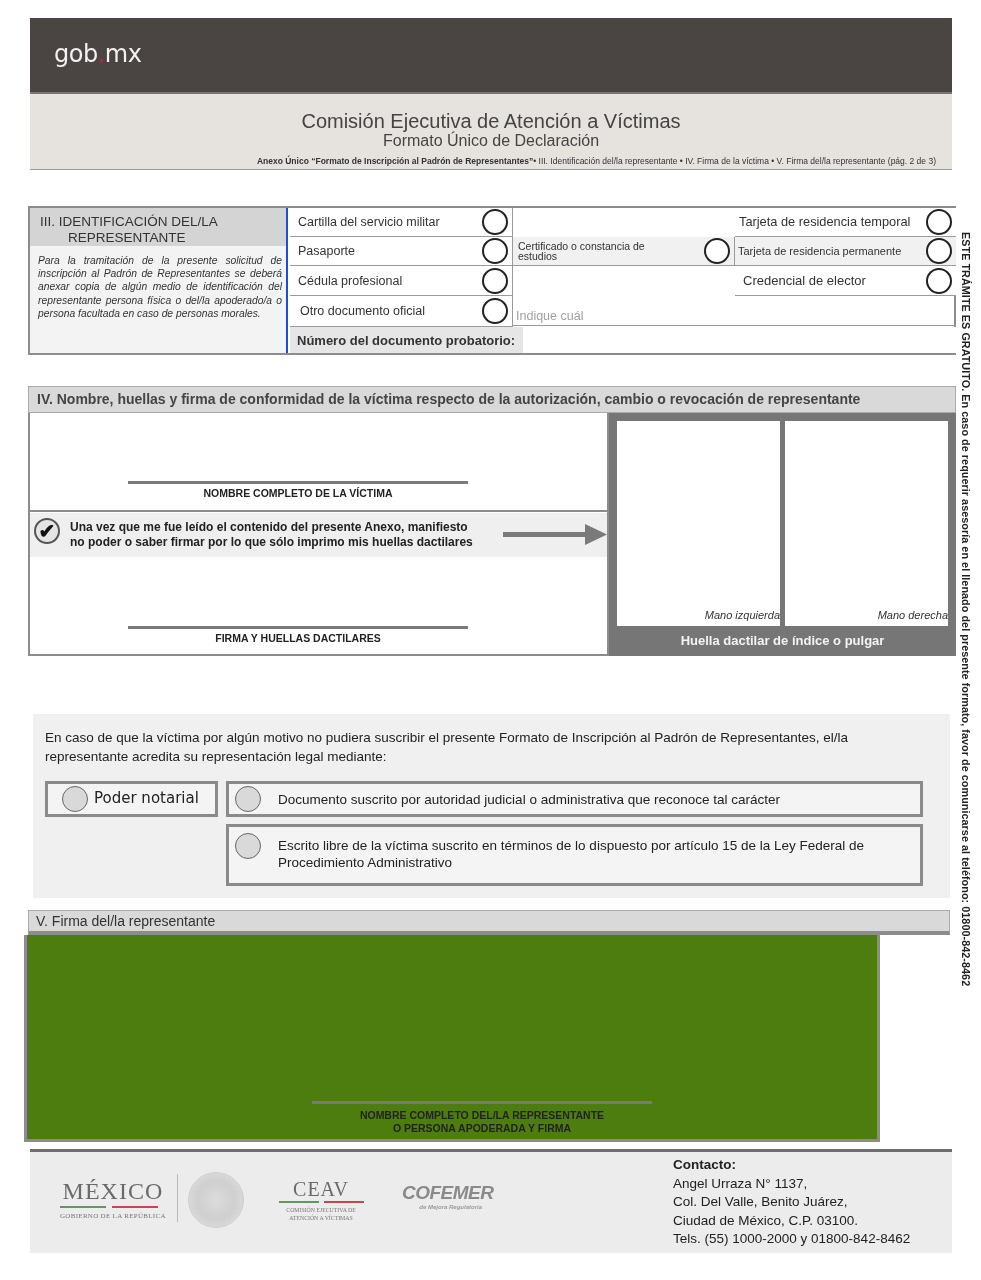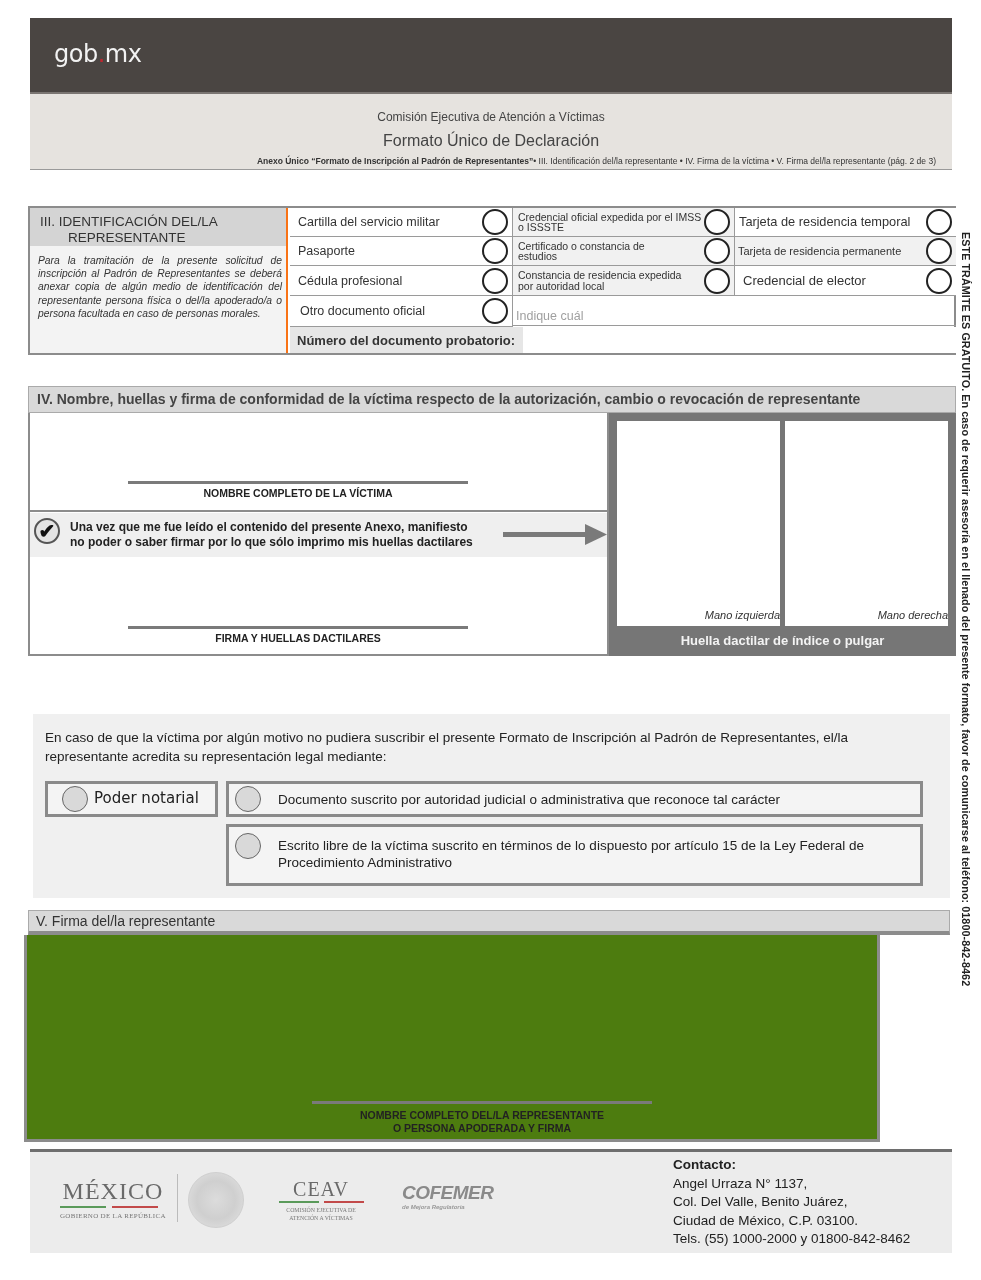--- a/index.html
+++ b/index.html
@@ -4,28 +4,28 @@
 <style>
   * { box-sizing: border-box; margin: 0; padding: 0; }
   html, body { width: 981px; height: 1280px; background: #ffffff; overflow: hidden; }
   body { font-family: "Liberation Sans", sans-serif; color: #222; position: relative; }
 
   
   .topbar { position: absolute; left: 30px; top: 18px; width: 922px; height: 76px; background: #4a4542; border-bottom: 2px solid #7a7572; }
   .gob-logo { position: absolute; left: 24px; top: 22px; color: #f2f2f2; font-size: 24px; letter-spacing: -0.5px; font-family: "DejaVu Sans", sans-serif; }
   .gob-logo .dot { color: #c0262f; }
   .subheader { position: absolute; left: 30px; top: 94px; width: 922px; height: 76px; background: #e6e3df; border-bottom: 1px solid #9a9a9a; text-align: center; }
-  .subheader .t1 { position: absolute; left: 0; right: 0; top: 16px; font-size: 12px; color: #444; }
+  .subheader .t1 { position: absolute; left: 0; right: 0; top: 16px; font-size: 20px; color: #444; }
   .subheader .t2 { position: absolute; left: 0; right: 0; top: 38px; font-size: 16px; color: #444; }
   .subheader .t3 { position: absolute; right: 16px; top: 62px; font-size: 8.5px; color: #333; white-space: nowrap; }
   .subheader .t3 b { font-weight: bold; }
 
   
   .sec3 { position: absolute; left: 28px; top: 206px; width: 928px; height: 149px; border: 2px solid #8c8c8c; }
-  .sec3-left { position: absolute; left: 0; top: 0; width: 258px; height: 145px; border-right: 2px solid #f97316; background: #f3f3f3; }
+  .sec3-left { position: absolute; left: 0; top: 0; width: 258px; height: 145px; border-right: 2px solid #1d4ed8; background: #f3f3f3; }
   .sec3-title { height: 38px; background: #d4d4d4; font-size: 13.5px; color: #333; padding: 6px 0 0 10px; line-height: 16px; }
   .sec3-title .l2 { padding-left: 28px; display: block; }
   .sec3-desc { font-size: 10.3px; font-style: italic; color: #333; padding: 8px 4px 0 8px; line-height: 13.2px; text-align: justify; }
   .grid-cell { position: absolute; border-bottom: 1px solid #9a9a9a; border-right: 1px solid #9a9a9a; display: flex; align-items: center; }
   .cell-label { font-size: 12.5px; color: #333; padding-left: 8px; flex: 1; line-height: 12px; }
   .cell-label.small { font-size: 10.5px; line-height: 10.5px; }
   .radio { width: 26px; height: 26px; border: 2px solid #222; border-radius: 50%; background: #fff; margin-right: 4px; flex: none; }
   .indique { position: absolute; left: 483px; top: 88px; width: 443px; height: 30px; border-bottom: 1px solid #9a9a9a; font-size: 12.5px; color: #a0a0a0; padding: 13px 0 0 3px; }
   .num-label { position: absolute; left: 260px; top: 119px; width: 233px; height: 26px; background: #e6e6e6; font-size: 13px; font-weight: bold; color: #333; padding: 6px 4px 0 7px; }
   .num-field { position: absolute; left: 493px; top: 119px; width: 433px; height: 26px; background: #fff; }
@@ -63,21 +63,21 @@
   .mx-logo .bars { display: flex; gap: 6px; margin-top: 1px; }
   .mx-logo .bars span { height: 2px; width: 46px; }
   .mx-logo .small { font-family: "Liberation Serif", serif; font-size: 7px; color: #777; margin-top: 4px; letter-spacing: 0.3px; }
   .vsep { position: absolute; left: 147px; top: 22px; width: 1px; height: 48px; background: #bbb; }
   .seal { position: absolute; left: 158px; top: 20px; width: 56px; height: 56px; border-radius: 50%; background: radial-gradient(circle, #dcdcdc 0%, #cfcfcf 50%, #d8d8d8 70%, #e4e4e4 100%); border: 1px solid #cfcfcf; }
   .ceav { position: absolute; left: 247px; top: 26px; text-align: center; width: 88px; }
   .ceav .big { font-family: "Liberation Serif", serif; font-size: 20px; color: #6a6a6a; letter-spacing: 1px; }
   .ceav .bars { display: flex; gap: 5px; justify-content: center; }
   .ceav .bars span { height: 2px; width: 40px; }
   .ceav .small { font-family: "Liberation Serif", serif; font-size: 5.8px; color: #777; line-height: 8px; margin-top: 3px; }
-  .cofemer { position: absolute; left: 372px; top: 30px; width: 80px; text-align: left; }
+  .cofemer { position: absolute; left: 372px; top: 30px; width: 80px; text-align: right; }
   .cofemer .big { font-family: "Liberation Sans", sans-serif; font-size: 19px; font-style: italic; font-weight: bold; color: #8a8a8a; letter-spacing: -0.5px; }
   .cofemer .small { font-size: 6px; font-style: italic; font-weight: bold; color: #999; }
   .contact { position: absolute; left: 643px; top: 4px; font-size: 13.5px; color: #222; line-height: 18.5px; }
   .contact .h { font-weight: bold; }
 
   
   .vertical { position: absolute; left: 960px; top: 232px; writing-mode: vertical-rl; font-size: 10.8px; font-weight: bold; color: #222; white-space: nowrap; letter-spacing: 0.05px; }
 </style>
 </head>
 <body>
@@ -110,30 +110,22 @@
   </div>
   <div class="grid-cell" style="left:260px;top:58px;width:223px;height:30px;background:#fff;">
     <span class="cell-label">Cédula profesional</span>
     <span class="radio"></span>
   </div>
   <div class="grid-cell" style="left:260px;top:88px;width:223px;height:31px;background:#fff;">
     <span class="cell-label" style="padding-left:10px">Otro documento oficial</span>
     <span class="radio"></span>
   </div>
 
-  <div class="grid-cell" style="left:483px;top:0;width:222px;height:29px;background:#f1f1f1;">
-    <span class="cell-label small" style="padding-left:5px">Credencial oficial expedida por el IMSS o ISSSTE</span>
-    <span class="radio"></span>
-  </div>
   <div class="grid-cell" style="left:483px;top:29px;width:222px;height:29px;background:#f1f1f1;">
     <span class="cell-label small" style="padding-left:5px;padding-right:40px">Certificado o constancia de estudios</span>
-    <span class="radio"></span>
-  </div>
-  <div class="grid-cell" style="left:483px;top:58px;width:222px;height:30px;background:#f1f1f1;">
-    <span class="cell-label small" style="padding-left:5px;padding-right:20px">Constancia de residencia expedida por autoridad local</span>
     <span class="radio"></span>
   </div>
 
   <div class="grid-cell" style="left:705px;top:0;width:221px;height:29px;background:#fff;border-right:none;">
     <span class="cell-label" style="padding-left:4px;font-size:12.8px">Tarjeta de residencia temporal</span>
     <span class="radio"></span>
   </div>
   <div class="grid-cell" style="left:705px;top:29px;width:221px;height:29px;background:#f1f1f1;border-right:none;">
     <span class="cell-label" style="padding-left:3px;font-size:11px">Tarjeta de residencia permanente</span>
     <span class="radio"></span>

